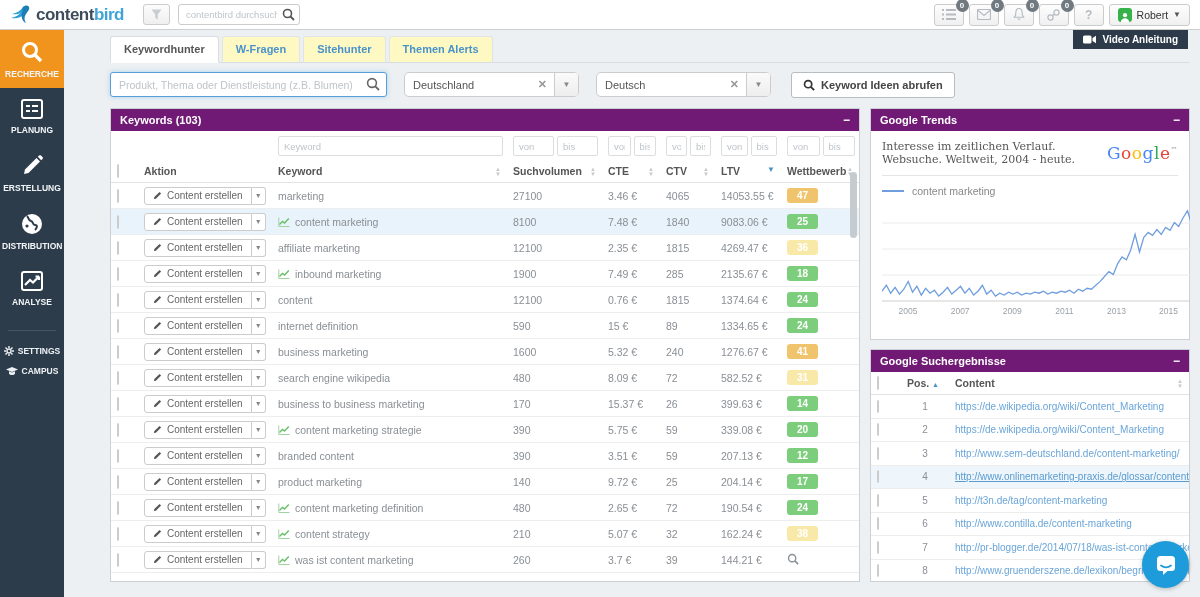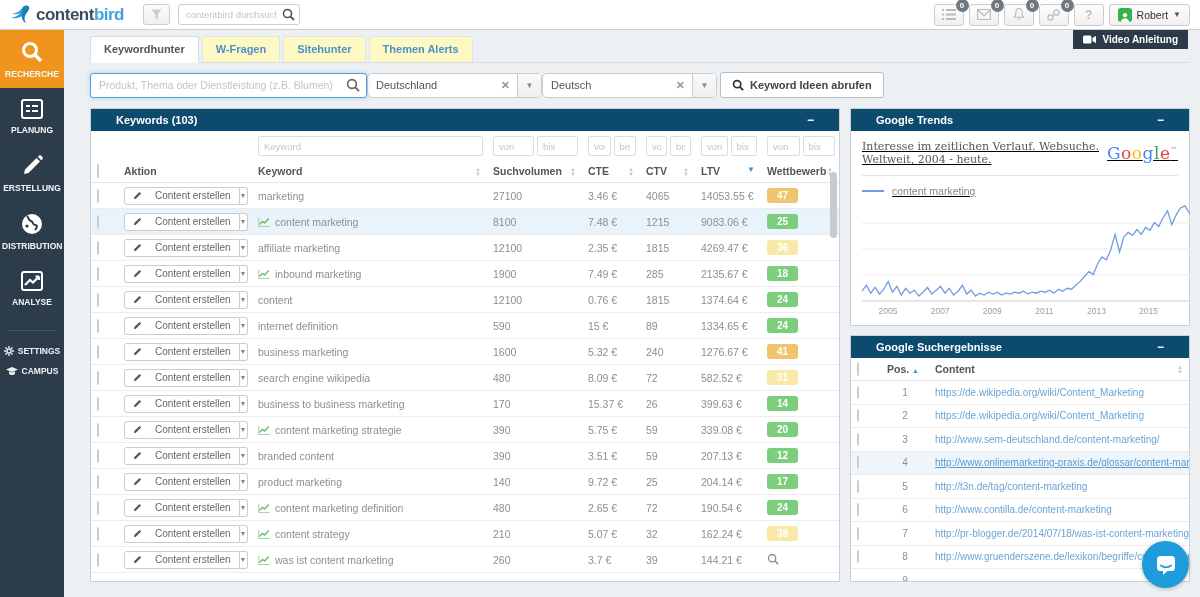--- a/index.html
+++ b/index.html
@@ -39,56 +39,56 @@
              display:flex; flex-direction:column; }
   .side-item { padding:10px 2px 9px; text-align:center; font-size:8.5px; font-weight:bold;
                color:#f2f5f7; cursor:pointer; }
   .side-item svg { display:block; margin:0 auto 5px; }
   .side-item.active { background:#f0941e; }
   .side-divider { border-top:1px solid #46545f; margin:14px 8px 10px; }
   .side-mini { font-size:8.5px; font-weight:bold; color:#eef1f4; text-align:center;
                padding:5px 0; cursor:pointer; display:flex; align-items:center; justify-content:center; gap:4px; }
 
   
-  .main { margin-left:80px; position:relative; padding:6px 10px 0; height:448px; }
+  .main { margin-left:100px; position:relative; padding:6px 10px 0; height:448px; }
   .video-btn { position:absolute; top:0; right:12px; background:#2c3a49; color:#fff;
                font-size:10px; font-weight:bold; padding:4px 10px; display:flex; gap:6px;
                align-items:center; cursor:pointer; border:none; }
   .breadcrumb { font-size:11px; color:#9aa0a6; margin:4px 2px 9px; }
   .breadcrumb a { color:#4a93c9; text-decoration:none; cursor:pointer; }
   .breadcrumb .sep { margin:0 5px; color:#9aa0a6; }
 
   .tabs { display:flex; border-bottom:1px solid #d9dde0; }
   .tab { font-size:11px; font-weight:bold; padding:6px 13px 7px; margin-right:3px; cursor:pointer;
          border:1px solid #e0e4e7; border-bottom:1px solid #d9dde0; border-radius:3px 3px 0 0;
          background:#fef9c3; color:#4a93c9; margin-bottom:-1px; }
   .tab.active { background:#fff; border-color:#d9dde0 #d9dde0 #fff; color:#555; }
 
-  .search-row { display:flex; margin:9px 0 10px; align-items:center; }
+  .search-row { display:flex; gap:17px; margin:9px 0 10px; }
   .main-search { position:relative; width:277px; }
   .main-search input { width:100%; height:25px; border:1px solid #5b9dd9; border-radius:3px;
                        box-shadow:0 0 5px rgba(82,168,236,.45); font-size:10.5px; padding:0 26px 0 8px;
                        color:#555; outline:none; }
   .main-search .mag { position:absolute; right:7px; top:5px; }
   .select { width:175px; height:25px; border:1px solid #ccc; border-radius:5px; background:#fff;
             display:flex; align-items:center; font-size:11px; color:#555; cursor:pointer; }
   .select .val { padding:0 8px; flex:1; }
   .select .x { color:#999; font-weight:bold; font-size:11px; margin-right:7px; }
   .select .chev { border-left:1px solid #ccc; background:linear-gradient(#fafafa,#eee);
                   width:24px; height:100%; display:flex; align-items:center; justify-content:center;
                   color:#888; font-size:8px; border-radius:0 3px 3px 0; }
   .go-btn { height:26px; border:1px solid #b7bcc0; border-radius:3px; background:#fff;
             font-size:11px; font-weight:bold; color:#444; padding:0 11px; display:flex;
             align-items:center; gap:6px; cursor:pointer; margin-left:3px; }
 
   .content-row { display:flex; gap:10px; height:474px; overflow:hidden; }
 
   .panel { background:#fff; border:1px solid #ccd1d5; }
-  .panel-head { background:#0c4a6e; color:#fff; font-size:11px; font-weight:bold;
-                height:22px; padding:0 25px; display:flex; align-items:center;
+  .panel-head { background:#701a75; color:#fff; font-size:11px; font-weight:bold;
+                height:22px; padding:0 9px; display:flex; align-items:center;
                 justify-content:space-between; }
   .collapse { cursor:pointer; font-weight:bold; font-size:12px; }
 
   
   .kw-panel { width:750px; height:474px; overflow:hidden; position:relative; flex:none; }
   .kw-table { width:100%; border-collapse:collapse; table-layout:fixed; }
   .kw-table col.c1{width:27px} .kw-table col.c2{width:134px} .kw-table col.c3{width:235px}
   .kw-table col.c4{width:95px} .kw-table col.c5{width:58px} .kw-table col.c6{width:55px}
   .kw-table col.c7{width:66px}
   .kw-table th { font-size:10.5px; color:#555; text-align:left; padding:5px 6px;
@@ -103,35 +103,35 @@
       { color:#bfc4c9; }
   .vb { display:flex; gap:3px; } .vb input { width:50%; min-width:0; }
   .sort { float:right; color:#c6cace; font-size:6px; line-height:5px; text-align:center;
           margin-top:2px; cursor:pointer; }
   .sort i { display:block; font-style:normal; }
   .sort-active { color:#4a93c9; font-size:8px; }
   .chk { width:13px; height:13px; border:1px solid #ccc; border-radius:2px; background:#fdfdfd;
          cursor:pointer; }
   .act-group { display:flex; }
   .act-main { border:1px solid #ccc; background:#fff; border-radius:3px 0 0 3px; font-size:10px;
-              color:#666; padding:2px 8px 3px; display:flex; align-items:center; gap:13px; cursor:pointer; }
+              color:#666; padding:2px 8px 3px; display:flex; align-items:center; gap:5px; cursor:pointer; }
   .act-caret { border:1px solid #ccc; border-left:none; border-radius:0 3px 3px 0; width:17px;
                color:#888; font-size:7px; background:#fff; display:flex; align-items:center;
                justify-content:center; cursor:pointer; }
   .kw-name { display:flex; align-items:center; gap:5px; }
   .badge { display:inline-block; min-width:31px; padding:2px 0; border-radius:3px; color:#fff;
            font-size:10px; font-weight:bold; text-align:center; }
   .b-green{background:#7ccd7c} .b-orange{background:#f0c36d} .b-yellow{background:#f9e9a9}
   .kw-scroll-track { position:absolute; right:1px; top:50px; bottom:1px; width:9px; }
   .kw-scroll { position:absolute; right:1px; top:13px; width:7px; height:66px; background:#c6cbcf;
                border-radius:4px; cursor:pointer; }
 
   
   .right-col { flex:1; display:flex; flex-direction:column; gap:9px; overflow:hidden; }
-  .trends-body { padding:9px 11px 0;text-decoration:underline; }
+  .trends-body { padding:9px 11px 14px; }
   .trends-desc { font-family:"DejaVu Serif", serif; font-size:11px; color:#555;
                  display:flex; justify-content:space-between; align-items:center;
                  border-bottom:1px solid #e5e5e5; padding-bottom:9px; }
   .google-logo { font-family:"DejaVu Serif", serif; font-size:17px; letter-spacing:0.5px; }
   .google-logo sup { font-size:7px; color:#999; }
   .legend { font-size:10.5px; color:#888; margin:9px 0 0; display:flex; align-items:center; gap:8px; }
   .legend .line { width:22px; height:2px; background:#6f9ede; }
 
   .serp-panel { flex:1; overflow:hidden; }
   .serp-table { width:100%; border-collapse:collapse; table-layout:fixed; }
@@ -466,21 +466,21 @@
       <svg class="trend-ico" width="12" height="10" viewBox="0 0 12 10">
         <path d="M0.8 9.5 L0.8 0.5" stroke="#9fd49e" stroke-width="1"></path>
                     <path d="M0.8 9.5 L11.5 9.5" stroke="#9fd49e" stroke-width="1"></path>
         <path d="M1.5 7.5 L4.5 4.5 L6.5 6 L10.8 1.5" fill="none" stroke="#6abf69" stroke-width="1.4"></path>
       </svg>
       <span class="kw-text">content marketing</span>
     </span>
               </td>
     <td class="v-vol">8100</td>
     <td class="v-cte">7.48 €</td>
-    <td class="v-ctv">1215</td>
+    <td class="v-ctv">1840</td>
     <td class="v-ltv">9083.06 €</td>
     <td>
       <span class="badge b-green">25</span>
       
     </td>
   </tr>
 
   <tr>
     <td><span class="chk"></span></td>
     <td>

